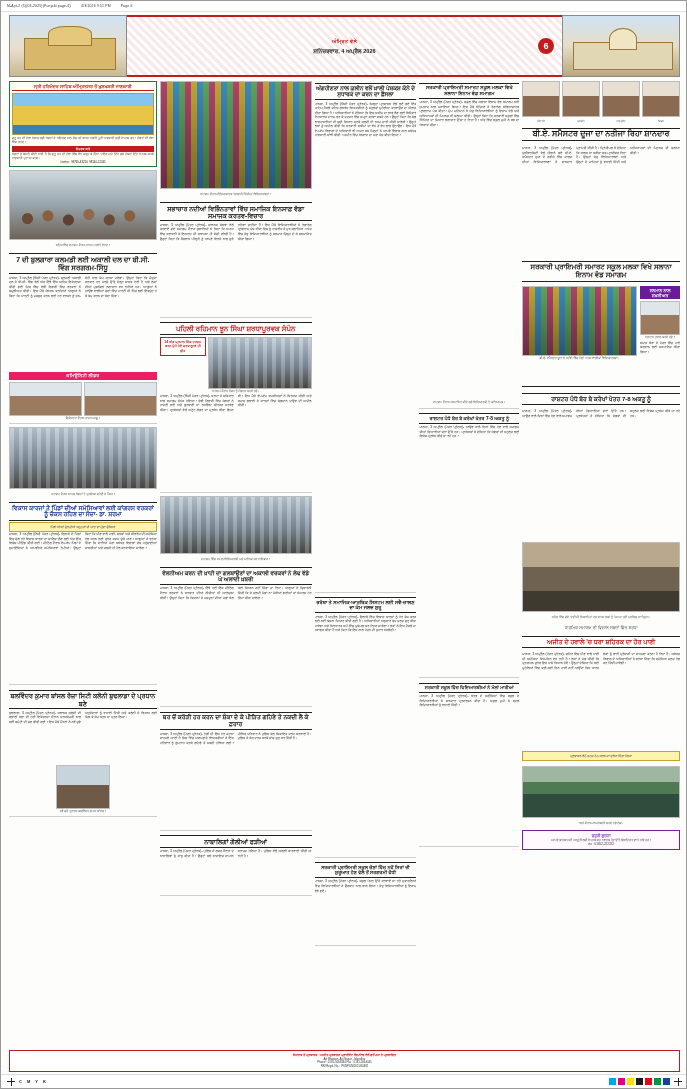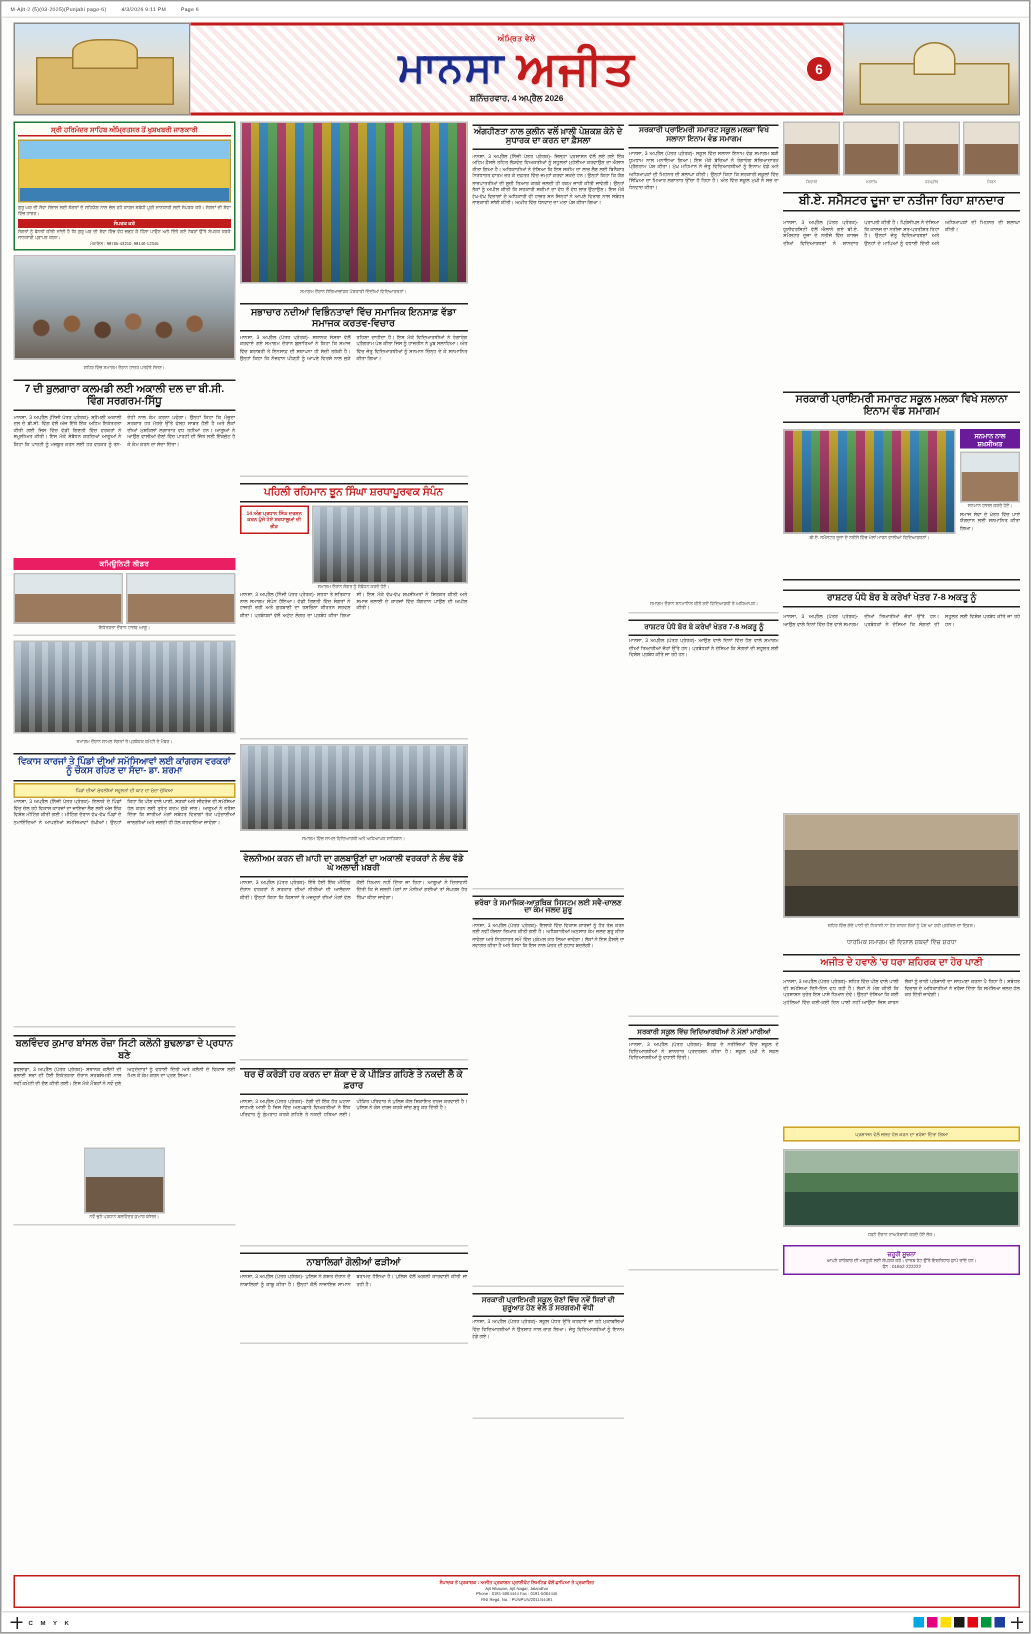--- a/index.html
+++ b/index.html
@@ -221,24 +221,20 @@
   <div class="printbar">
     <span class="pb-seg">M-Ajit-2 (5)(03-2025)(Punjabi page-6)</span>
     <span class="pb-seg">4/3/2026  9:11 PM</span>
     <span class="pb-seg">Page 6</span>
   </div>
 
   <div class="masthead">
     <div class="mast-photo"></div>
     <div class="mast-mid">
       <div class="mast-strap">ਅੰਮ੍ਰਿਤ ਵੇਲੇ</div>
-      <div class="mast-titles">
-        <div class="mast-manasa">ਮਾਨਸਾ</div>
-        <div class="mast-ajit">ਅਜੀਤ</div>
-      </div>
       <div class="mast-date">ਸ਼ਨਿੱਚਰਵਾਰ, 4 ਅਪ੍ਰੈਲ 2026</div>
       <div class="page-circle">6</div>
     </div>
     <div class="mast-photo right"></div>
   </div>
 
   <div class="content">
 
     <div class="col c1">
 

